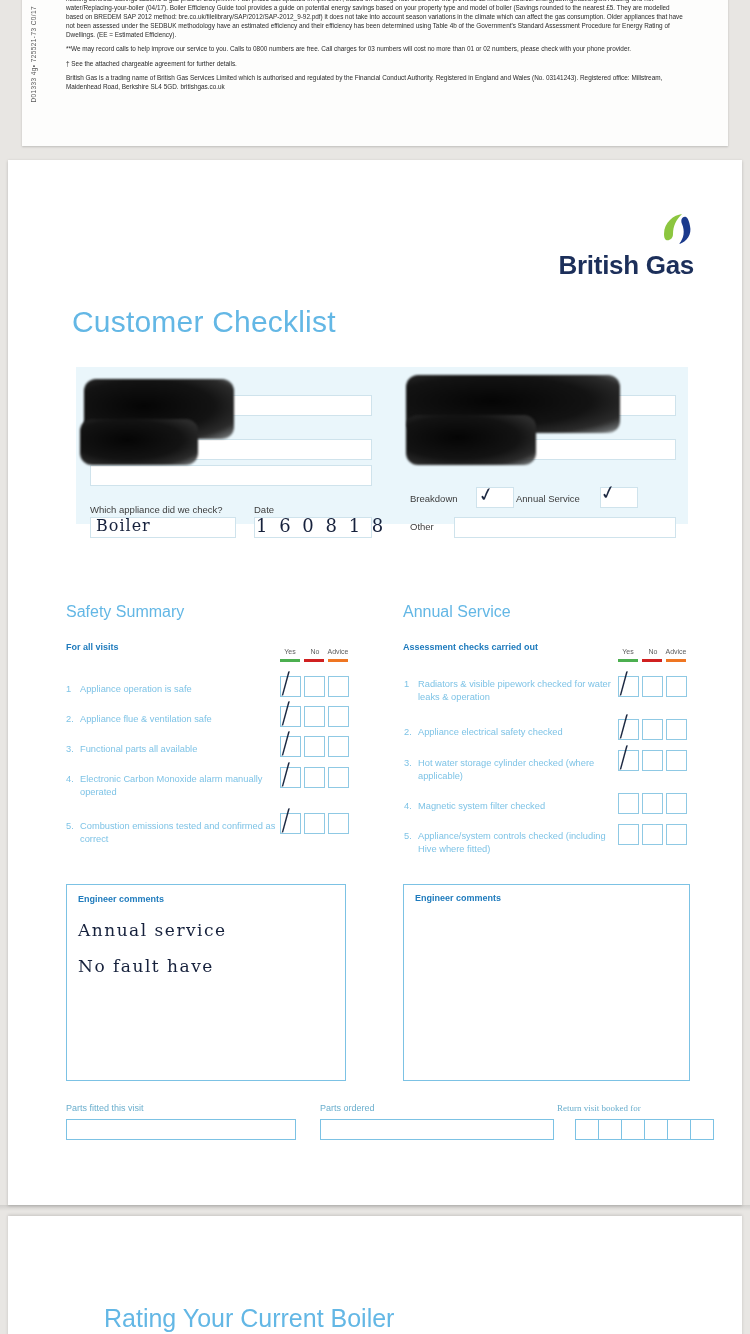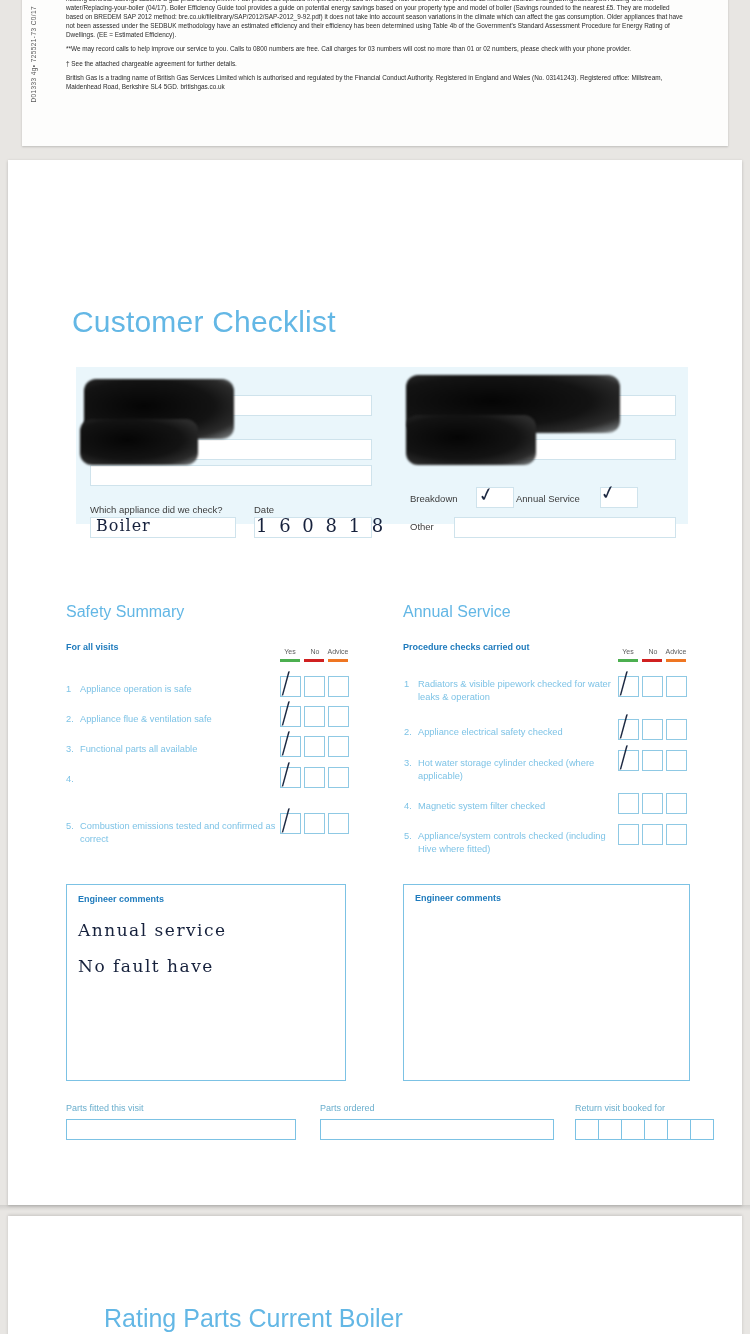--- a/index.html
+++ b/index.html
@@ -252,20 +252,29 @@
     <div class="fineprint">
       <p>heating controls. Savings assume a gas price of 3.80p/kWh. Fuel prices last updated in April 2017, based on average fuel costs over the previous 12 months. Source: energysavingtrust.org.uk/Heating-and-hot-water/Replacing-your-boiler (04/17). Boiler Efficiency Guide tool provides a guide on potential energy savings based on your property type and model of boiler (Savings rounded to the nearest £5. They are modelled based on BREDEM SAP 2012 method: bre.co.uk/filelibrary/SAP/2012/SAP-2012_9-92.pdf) it does not take into account season variations in the climate which can affect the gas consumption. Older appliances that have not been assessed under the SEDBUK methodology have an estimated efficiency and their efficiency has been determined using Table 4b of the Government's Standard Assessment Procedure for Energy Rating of Dwellings. (EE = Estimated Efficiency).</p>
       <p>**We may record calls to help improve our service to you. Calls to 0800 numbers are free. Call charges for 03 numbers will cost no more than 01 or 02 numbers, please check with your phone provider.</p>
       <p>† See the attached chargeable agreement for further details.</p>
       <p>British Gas is a trading name of British Gas Services Limited which is authorised and regulated by the Financial Conduct Authority. Registered in England and Wales (No. 03141243). Registered office: Millstream, Maidenhead Road, Berkshire SL4 5GD. britishgas.co.uk</p>
     </div>
   </div>
 
   <div class="main-sheet">
 
+    <div class="brand">
+      <span class="brand-flame">
+        <svg width="34" height="34" viewBox="0 0 34 34">
+          <path d="M4 22 C4 10, 14 3, 22 2 C16 8, 13 14, 13 22 C13 27, 9 29, 6 28 C4.6 27, 4 25, 4 22 Z" fill="#8cc63f"></path>
+          <path d="M30 14 C32 22, 27 30, 19 32 C24 26, 25 19, 22 12 C20 7, 23 4, 26 5 C28 6, 29.4 10, 30 14 Z" fill="#1b3a8c"></path>
+        </svg>
+      </span>
+      <div class="brand-name">British Gas</div>
+    </div>
 
     <div class="page-title">Customer Checklist</div>
 
     <div class="details">
 
       <div class="fld-label" style="left:14px; top:14px;">Your name</div>
       <div class="fld-box" style="left:14px; top:28px; width:280px;"></div>
 
       <div class="fld-label" style="left:14px; top:58px;">Your address</div>
       <div class="fld-box" style="left:14px; top:72px; width:280px;"></div>
@@ -335,37 +344,38 @@
       <span class="num">3.</span>
       <span>Functional parts all available</span>
     </div>
     <div class="chk" style="left:272px; top:576px;"></div>
     <div class="chk" style="left:296px; top:576px;"></div>
     <div class="chk" style="left:320px; top:576px;"></div>
     <div class="tick" style="left:272px; top:572px;">╱</div>
 
     <div class="item" style="left:72px; top:613px;">
       <span class="num">4.</span>
+      <span>Electronic Carbon Monoxide alarm manually operated</span>
     </div>
     <div class="chk" style="left:272px; top:607px;"></div>
     <div class="chk" style="left:296px; top:607px;"></div>
     <div class="chk" style="left:320px; top:607px;"></div>
     <div class="tick" style="left:272px; top:603px;">╱</div>
 
     <div class="item" style="left:72px; top:660px;">
       <span class="num">5.</span>
       <span>Combustion emissions tested and confirmed as correct</span>
     </div>
     <div class="chk" style="left:272px; top:653px;"></div>
     <div class="chk" style="left:296px; top:653px;"></div>
     <div class="chk" style="left:320px; top:653px;"></div>
     <div class="tick" style="left:272px; top:649px;">╱</div>
 
     <div class="sec-title" style="left:395px; top:443px;">Annual Service</div>
-    <div class="sec-sub" style="left:395px; top:482px;">Procedure checks carried out</div>
+    <div class="sec-sub" style="left:395px; top:482px;">Assessment checks carried out</div>
 
     <div class="hdr-lab" style="left:609px; top:488px;">Yes</div>
     <div class="hdr-lab" style="left:634px; top:488px;">No</div>
     <div class="hdr-lab" style="left:657px; top:488px;">Advice</div>
     <div class="hdr-bar" style="left:610px; top:499px; background:#4caf50;"></div>
     <div class="hdr-bar" style="left:634px; top:499px; background:#d02020;"></div>
     <div class="hdr-bar" style="left:658px; top:499px; background:#ef7622;"></div>
 
     <div class="item" style="left:410px; top:518px; width:200px;">
       <span class="num">1</span>
@@ -418,30 +428,30 @@
     <div class="cbox" style="left:395px; top:724px; width:285px; height:195px;"></div>
     <div class="cbox-title" style="left:407px; top:733px;">Engineer comments</div>
     <div class="hand-note" style="left:407px; top:760px;"></div>
 
     <div class="foot-lab" style="left:58px; top:943px;">Parts fitted this visit</div>
     <div class="foot-box" style="left:58px; top:959px; width:228px;"></div>
 
     <div class="foot-lab" style="left:312px; top:943px;">Parts ordered</div>
     <div class="foot-box" style="left:312px; top:959px; width:232px;"></div>
 
-    <div class="foot-lab" style="left:567px; top:943px;">Return visit booked for</div>
+    <div class="foot-lab" style="left:549px; top:943px;font-family:Liberation Serif, serif;">Return visit booked for</div>
     <div class="date-cells" style="left:567px; top:959px;">
       <div></div>
       <div></div>
       <div></div>
       <div></div>
       <div></div>
       <div></div>
     </div>
   </div>
 
   <div class="seam" style="top:1205px;"></div>
 
   <div class="bottom-sheet">
-    <div class="bottom-title">Rating Parts Current Boiler</div>
+    <div class="bottom-title">Rating Your Current Boiler</div>
   </div>
 
 </div>
 
 </body></html>

